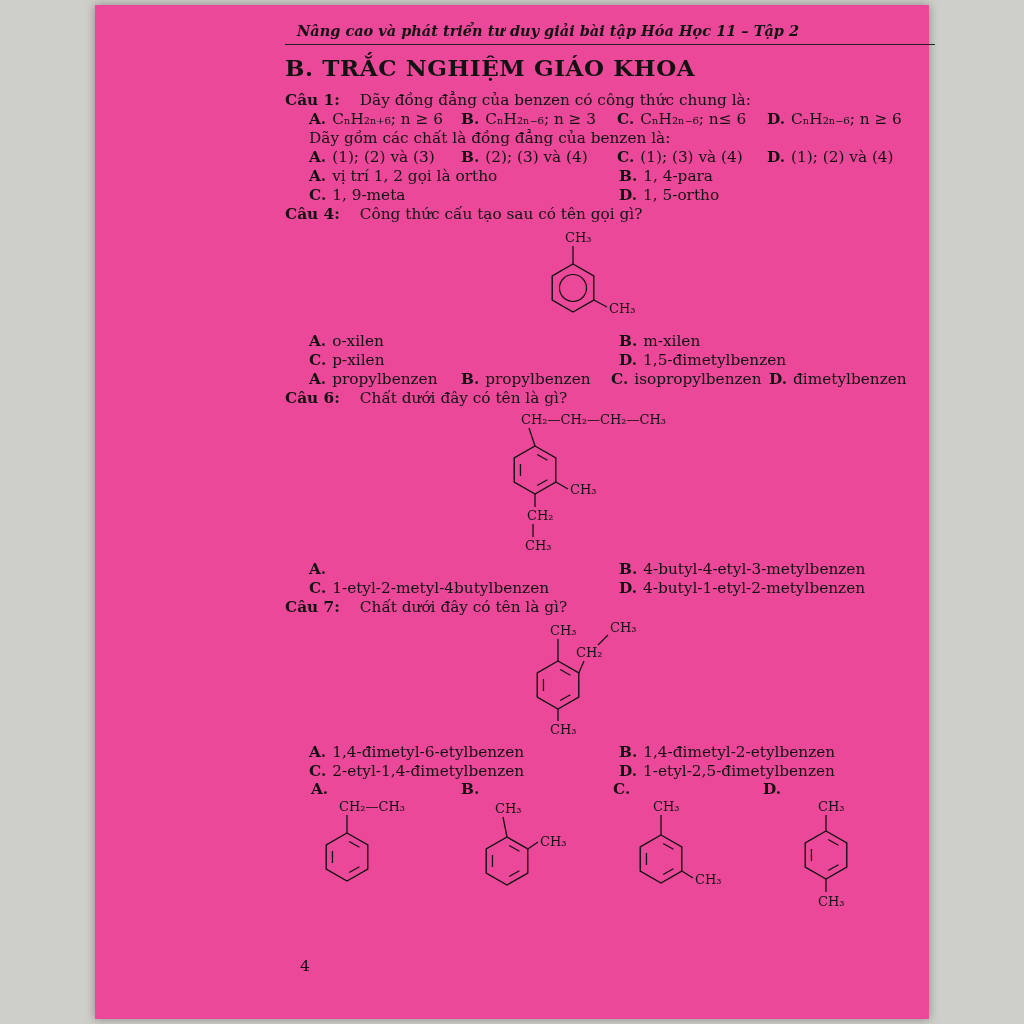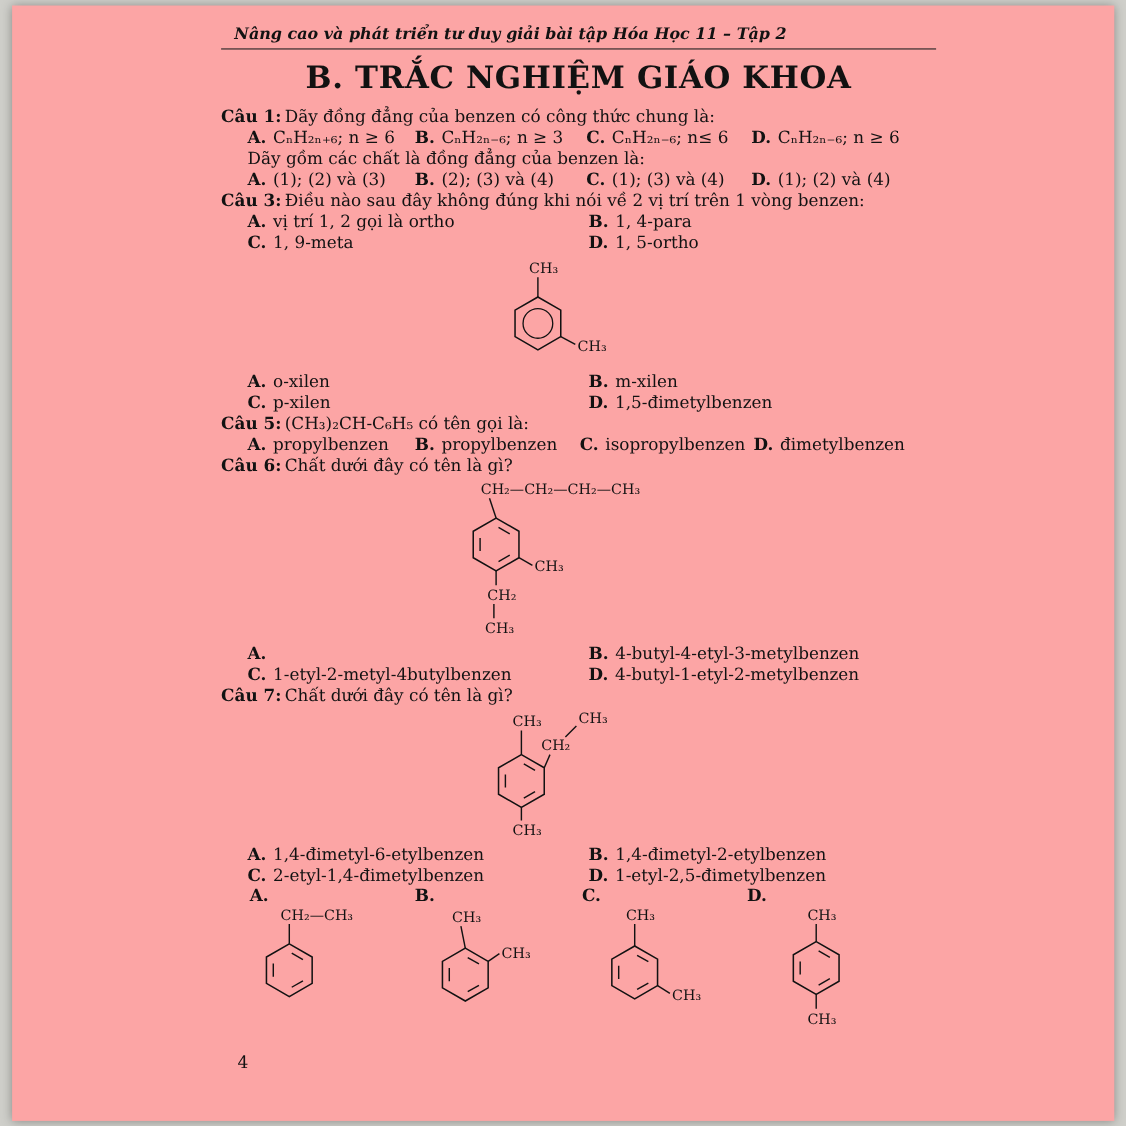--- a/index.html
+++ b/index.html
@@ -1,23 +1,23 @@
 <!DOCTYPE html>
 <html><head>
 <meta charset="utf-8">
 <style>
   *{box-sizing:border-box}
   html,body{margin:0;padding:0}
   body{background:#cfcfca;font-family:"DejaVu Serif",serif;color:#121212;width:1024px;height:1024px;overflow:hidden}
-  .page{position:relative;width:1002px;height:1014px;margin:5px auto;background:#fca5a5;box-shadow:0 0 9px rgba(0,0,0,.35)}
+  .page{position:relative;width:834px;height:1014px;margin:5px auto;background:#ec4899;box-shadow:0 0 9px rgba(0,0,0,.35)}
   .content{position:absolute;left:190px;top:14px;width:650px}
   .hdr{font-style:italic;font-weight:bold;font-size:14.5px;padding:3px 0 5px 12px;border-bottom:1.6px solid #222;margin-bottom:9px}
-  .title{font-size:28px;font-weight:bold;text-align:center;letter-spacing:.6px;margin:8px 0 10px;font-family:"DejaVu Serif",serif}
+  .title{font-size:23px;font-weight:bold;text-align:left;letter-spacing:.6px;margin:8px 0 10px;font-family:"DejaVu Serif",serif}
   .q{font-size:15.3px;line-height:19px;margin:0;width:640px}
-  .qn{font-weight:bold;margin-right:3px}
+  .qn{font-weight:bold;margin-right:20px}
   .ind{padding-left:24px}
   .opts{display:flex;padding-left:24px;font-size:15.3px;line-height:19px;width:650px}
   .opt{display:flex;white-space:nowrap}
   .opt b{margin-right:6px}
   .w152{width:152px}.w156{width:156px}.w150{width:150px}.w158{width:158px}.w310{width:310px}
   .struct-wrap{margin:2px 0}
   .struct text{font-size:13px;fill:#121212;font-family:"DejaVu Serif",serif}
   .struct line{stroke:#121212;stroke-width:1.3}
   .q8block{position:relative;height:136px;font-size:15.3px;line-height:16px}
   .q8letter{position:absolute;top:0;font-weight:bold}
@@ -85,21 +85,20 @@
       <span class="opt w150">
           <b>C.</b>
           <span>(1); (3) và (4)</span>
         </span>
       <span class="opt">
           <b>D.</b>
           <span>(1); (2) và (4)</span>
         </span>
     </div>
 
-    <p class="q"><b class="qn">Câu 3:</b><span>Điều nào sau đây không đúng khi nói về 2 vị trí trên 1 vòng benzen:</span></p>
     <div class="opts">
       <span class="opt w310">
           <b>A.</b>
           <span>vị trí 1, 2 gọi là ortho</span>
         </span>
       <span class="opt">
           <b>B.</b>
           <span>1, 4-para</span>
         </span>
     </div>
@@ -107,20 +106,21 @@
       <span class="opt w310">
           <b>C.</b>
           <span>1, 9-meta</span>
         </span>
       <span class="opt">
           <b>D.</b>
           <span>1, 5-ortho</span>
         </span>
     </div>
 
+    <p class="q"><b class="qn">Câu 4:</b><span>Công thức cấu tạo sau có tên gọi gì?</span></p>
     <div class="struct-wrap" style="margin-left:228px">
       <svg class="struct" width="160" height="100">
         <text x="52" y="16">CH₃</text>
         <line x1="60" y1="20" x2="60" y2="38"></line>
         <g transform="translate(60,62)">
             <use href="#hexc"></use>
           </g>
         <line x1="80.8" y1="74" x2="94" y2="81"></line>
         <text x="96" y="87">CH₃</text>
       </svg>
@@ -139,21 +139,20 @@
       <span class="opt w310">
           <b>C.</b>
           <span>p-xilen</span>
         </span>
       <span class="opt">
           <b>D.</b>
           <span>1,5-đimetylbenzen</span>
         </span>
     </div>
 
-    <p class="q"><b class="qn">Câu 5:</b><span>(CH₃)₂CH-C₆H₅ có tên gọi là:</span></p>
     <div class="opts">
       <span class="opt w152">
           <b>A.</b>
           <span>propylbenzen</span>
         </span>
       <span class="opt w150">
           <b>B.</b>
           <span>propylbenzen</span>
         </span>
       <span class="opt w158">

